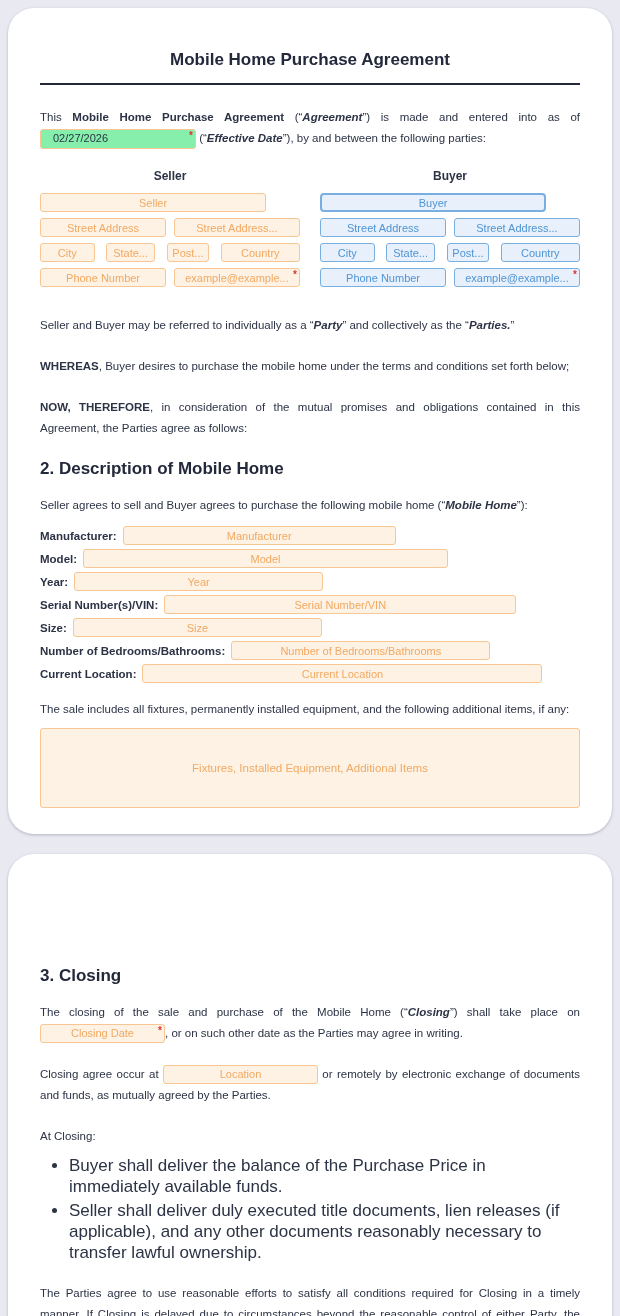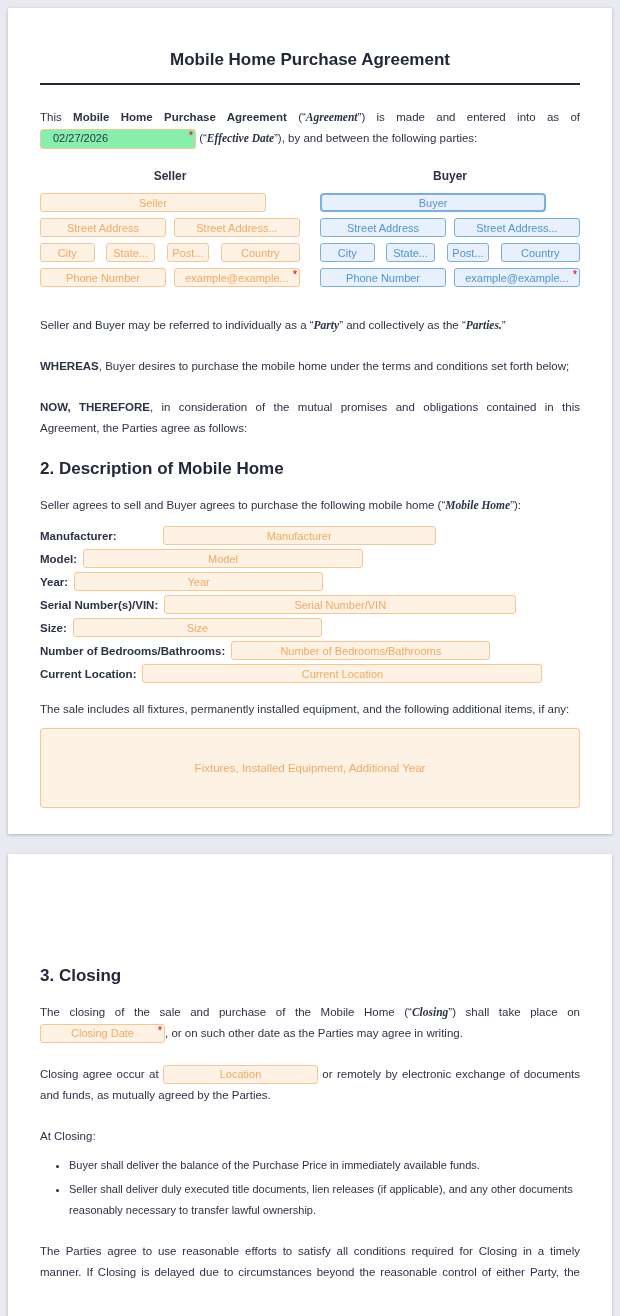--- a/index.html
+++ b/index.html
@@ -6,33 +6,34 @@
   body {
     width: 620px; height: 1316px; overflow: hidden;
     background: #e9e9f1;
     font-family: "Liberation Sans", sans-serif;
     color: #2c3345;
   }
   .page {
     width: 604px; margin: 0 auto; background: #ffffff;
     box-sizing: border-box;
     box-shadow: 0 1px 3px rgba(40,40,70,.28);
+    border-radius: 26px;
   }
   .page-1 { margin-top: 8px; padding: 42px 32px 26px; }
   .page-2 { margin-top: 20px; padding: 112px 32px 40px; height: 840px; }
 
   .doc-title {
     font-size: 17px; font-weight: 700; text-align: center;
     color: #23283a; margin: 0 0 22px;
     padding-bottom: 13px; border-bottom: 2px solid #23283a;
   }
 
   p { margin: 0 0 20px; font-size: 11.5px; line-height: 21px; text-align: justify; }
   b { font-weight: 700; }
-  i { font-style: italic; font-family: Liberation Serif, serif; }
+  i { font-style: italic; }
   .p-cut { text-align-last: justify; margin-bottom: 0; }
 
   
   .field {
     display: inline-flex; align-items: center; justify-content: center;
     box-sizing: border-box; height: 19px; border-radius: 3px;
     font-size: 11px; position: relative; vertical-align: middle;
     white-space: nowrap;
   }
   .ph { overflow: hidden; max-width: 100%; padding: 0 4px; }
@@ -59,34 +60,34 @@
   .f-name.blue { border-width: 2px; border-radius: 4px; }
   .f-half { width: 48.5%; }
   .f-city { width: 21%; } .f-state { width: 19%; } .f-post { width: 16.5%; } .f-country { width: 30.5%; }
 
   
   .sec-h { font-size: 17px; font-weight: 700; margin: 0 0 16px; color: #23283a; }
 
   
   .spec-row { display: flex; align-items: center; margin-bottom: 4px; }
   .spec-label { font-size: 11.5px; font-weight: 700; margin-right: 6px; white-space: nowrap; }
-  .w-s0 { width: 273px; margin-left: 40px; } .w-s1 { width: 280px; } .w-s2 { width: 249px; }
+  .w-s0 { width: 273px; } .w-s1 { width: 365px; } .w-s2 { width: 249px; }
   .w-s3 { width: 352px; } .w-s4 { width: 249px; } .w-s5 { width: 259px; } .w-s6 { width: 400px; }
   .spec-block { margin-bottom: 16px; }
 
   
   .textarea {
     height: 80px; border-radius: 3px; box-sizing: border-box;
     display: flex; align-items: center; justify-content: center;
     font-size: 11.5px;
   }
 
   
   ul { margin: 0 0 20px; padding-left: 29px; }
-  li { font-size: 11px; line-height: 21px; margin-bottom: 3px; text-align: left; }
+  li { font-size: 17px; line-height: 21px; margin-bottom: 3px; text-align: left; }
   .p-tight { margin-bottom: 8px; }
 </style>
 </head>
 <body>
 
 <div class="page page-1">
 
   <h1 class="doc-title">Mobile Home Purchase Agreement</h1>
 
   <p><span>This </span><b>Mobile Home Purchase Agreement</b><span> (“</span><b><i>Agreement</i></b><span>”) is made and entered into as of </span><span class="field orange filled w-date">
@@ -230,21 +231,21 @@
       <span class="spec-label">Current Location:</span>
       <span class="field orange w-s6">
           <span class="ph">Current Location</span>
         </span>
     </div>
   </div>
 
   <p style="margin-bottom:8px">The sale includes all fixtures, permanently installed equipment, and the following additional items, if any:</p>
 
   <div class="textarea orange">
-      <span class="ph">Fixtures, Installed Equipment, Additional Year</span>
+      <span class="ph">Fixtures, Installed Equipment, Additional Items</span>
     </div>
 
 </div>
 
 <div class="page page-2">
 
   <h2 class="sec-h">3. Closing</h2>
 
   <p><span>The closing of the sale and purchase of the Mobile Home (“</span><b><i>Closing</i></b><span>”) shall take place on </span><span class="field orange w-closing">
         <span class="ph">Closing Date</span>

